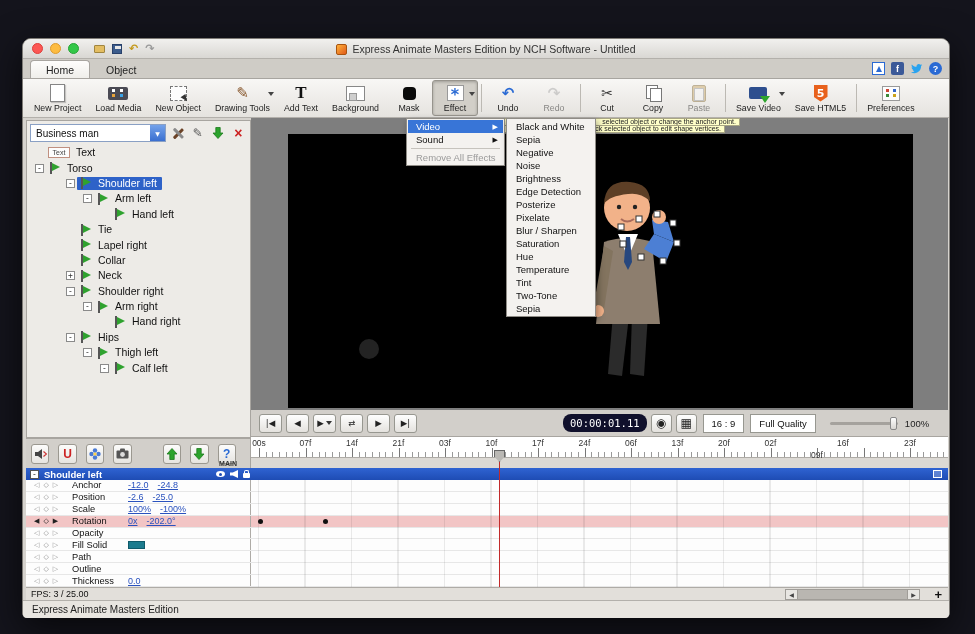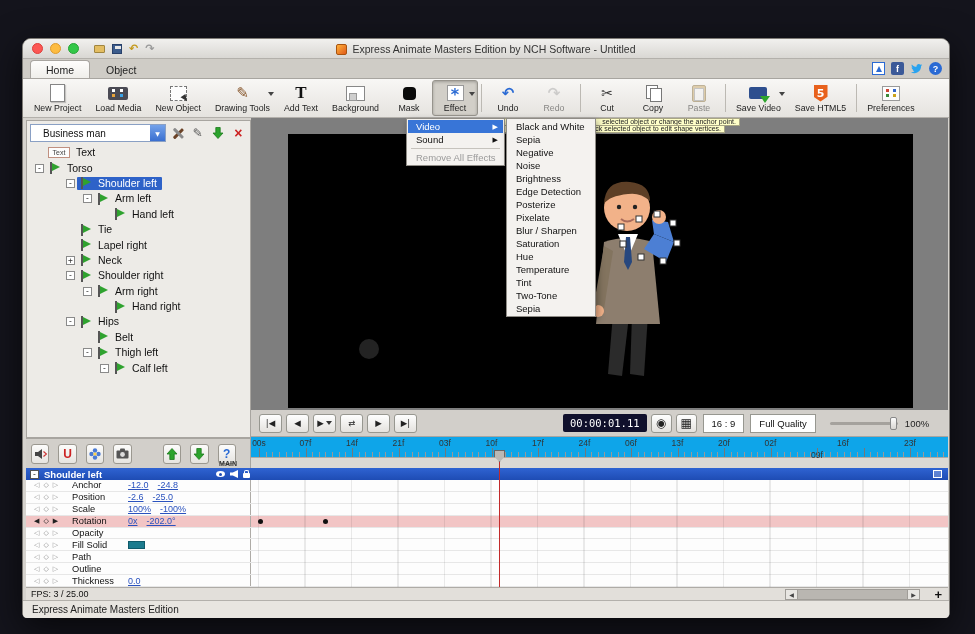--- a/index.html
+++ b/index.html
@@ -73,21 +73,21 @@
 .menu-item.disabled{color:#9a9a9a}
 .sub-arrow{margin-left:auto;font-size:7px;font-family:"DejaVu Sans",sans-serif}
 .menu-sep{height:1px;background:#c6c3bd;margin:2px 3px}
 .hint{position:absolute;left:480px;top:79px;z-index:20}
 .hint-line{height:8px;background:#ffffc8;border:1px solid #a9a684;font-size:7px;line-height:6px;color:#222;text-align:right;padding:0 3px;white-space:nowrap;overflow:hidden}
 .hint-l1{width:237px}
 .hint-l2{width:222px;margin-top:-1px}
 
 .object-panel{position:absolute;left:3px;top:81px;width:225px;height:318px;background:#edebe7;border:1px solid #a8a5a0;overflow:hidden}
 .combo-row{display:flex;align-items:center;gap:3px;height:24px;padding:0 3px}
-.combo{flex:0 0 136px;height:18px;background:#fff;border:1px solid #8aa0c4;position:relative;display:flex;align-items:center;font-size:10px;color:#111;padding-left:12px}
+.combo{flex:0 0 136px;height:18px;background:#fff;border:1px solid #8aa0c4;position:relative;display:flex;align-items:center;font-size:10px;color:#111;padding-left:5px}
 .combo-btn{position:absolute;right:0;top:0;width:15px;height:100%;background:linear-gradient(#74a2ea,#3a6fd0);color:#fff;font-size:6px;display:flex;align-items:center;justify-content:center;font-family:"DejaVu Sans",sans-serif}
 .ptool{width:18px;height:18px;display:flex;align-items:center;justify-content:center}
 .x-tools{position:relative;width:13px;height:13px}
 .x-tools::before,.x-tools::after{content:"";position:absolute;left:5.5px;top:0;width:2.5px;height:13px;border-radius:1px}
 .x-tools::before{background:#6b4226;transform:rotate(45deg)}
 .x-tools::after{background:#8a8a8a;transform:rotate(-45deg)}
 .pencil-glyph{font-family:"DejaVu Sans",sans-serif;font-size:12px;color:#555}
 .x-del{color:#cc2222;font-weight:bold;font-size:14px;line-height:12px}
 .tree{font-size:10.5px;color:#111}
 .tree-row{height:15.4px;display:flex;align-items:center}
@@ -103,35 +103,35 @@
 .tree-label{padding:0 3px;line-height:13px;white-space:nowrap}
 
 .canvas-area{position:absolute;left:228px;top:79px;width:697px;height:292px;background:#7e7e7e;overflow:hidden}
 .stage{position:absolute;left:37px;top:16px;width:625px;height:274px;background:#000}
 .stage svg{position:absolute;left:0;top:0}
 
 .transport{position:absolute;left:228px;top:371px;width:697px;height:27px;background:#d2cfca;border-bottom:1px solid #a8a5a0;display:flex;align-items:center;padding:0 8px}
 .tbuttons{display:flex;gap:4px}
 .pbtn{height:19px;min-width:23px;padding:0 3px;background:linear-gradient(#fefefe,#e4e2de);border:1px solid #979790;border-radius:3px;display:flex;align-items:center;justify-content:center;font-size:8.5px;color:#222;font-family:"DejaVu Sans",sans-serif}
 .pcaret{width:0;height:0;border-left:3px solid transparent;border-right:3px solid transparent;border-top:4px solid #333;margin-left:2px}
-.time-display{margin-left:146px;background:#10102c;color:#fff;font-family:"DejaVu Sans Mono",monospace;font-size:10.5px;padding:3px 7px;border-radius:2px}
+.time-display{margin-left:146px;background:#10102c;color:#fff;font-family:"DejaVu Sans Mono",monospace;font-size:10.5px;padding:3px 7px;border-radius:8px}
 .tic-btn{width:21px;height:19px;margin-left:4px;background:linear-gradient(#fefefe,#e4e2de);border:1px solid #979790;border-radius:3px;display:flex;align-items:center;justify-content:center;font-size:12px;color:#222;font-family:"DejaVu Sans",sans-serif}
 .aspect-box,.quality-box{height:19px;margin-left:6px;background:#fff;border:1px solid #979790;font-size:9.5px;color:#111;display:flex;align-items:center;padding:0 8px;white-space:nowrap}
 .slider{width:68px;height:3px;background:#a5a29d;border-radius:2px;position:relative;margin-left:14px}
 .slider-handle{position:absolute;right:1px;top:-5px;width:7px;height:13px;background:linear-gradient(#fdfdfd,#d8d6d2);border:1px solid #888;border-radius:2px}
 .zoom-label{font-size:9.5px;color:#222;margin-left:7px}
 
 .left-strip{position:absolute;left:3px;top:399px;width:225px;height:30px;background:#d2cfca;border-top:1px solid #a8a5a0;border-right:1px solid #a8a5a0;display:flex;align-items:center;padding:0 5px}
 .sbtn{width:22px;height:20px;margin-right:9px;background:linear-gradient(#fcfcfb,#e6e4e0);border:1px solid #9b9890;border-radius:3px;display:flex;align-items:center;justify-content:center}
 .sbtn.gap{margin-left:22px}
 .u-glyph{color:#cc2222;font-weight:bold;font-size:12px}
 .help-glyph{color:#2a6ad4;font-weight:bold;font-size:12px}
 .main-label{position:absolute;right:13px;bottom:1px;font-size:7px;font-weight:bold;color:#333}
 
-.ruler{position:absolute;left:228px;top:398px;width:697px;height:31px;background:#0ea5e9;overflow:hidden}
+.ruler{position:absolute;left:228px;top:398px;width:697px;height:31px;background:#ffffff;overflow:hidden}
 .ruler-sub{position:absolute;left:0;right:0;top:20px;height:11px;background:#dcd9d4;border-top:1px solid #aeaba6}
 .ruler-label{position:absolute;top:1px;font-size:8.5px;color:#333;transform:translateX(-50%)}
 .tick{position:absolute;width:1px;background:#777}
 .tick.major{top:11px;height:9px}
 .tick.minor{top:15px;height:5px;background:#999}
 .ph-grip{position:absolute;left:243px;top:13px;width:11px;height:12px;background:#bab8b4;border:1px solid #666;clip-path:polygon(0 0,100% 0,100% 55%,50% 100%,0 55%);z-index:13}
 
 .timeline{position:absolute;left:3px;top:429px;width:922px;height:119px;background:#fdfdfd}
 .track-header{height:12px;background:linear-gradient(#2f63d2,#1e4cb4);display:flex;align-items:center;color:#fff;position:relative}
 .th-collapse{width:9px;height:9px;background:#fff;color:#333;font-size:8px;line-height:7px;text-align:center;border:1px solid #555;margin:0 5px 0 4px;font-family:"DejaVu Sans Mono",monospace}
@@ -342,20 +342,27 @@
           </span>
         </div>
         <div class="tree-row" style="padding-left: 39px;">
           <span class="exp-spacer"></span>
           <span class="sel-wrap">
             <span class="flag"></span>
             <span class="tree-label">Lapel right</span>
           </span>
         </div>
         <div class="tree-row" style="padding-left: 39px;">
+          <span class="exp-spacer"></span>
+          <span class="sel-wrap">
+            <span class="flag"></span>
+            <span class="tree-label">Collar</span>
+          </span>
+        </div>
+        <div class="tree-row" style="padding-left: 39px;">
           <span class="expander">+</span>
           <span class="sel-wrap">
             <span class="flag"></span>
             <span class="tree-label">Neck</span>
           </span>
         </div>
         <div class="tree-row" style="padding-left: 39px;">
           <span class="expander">-</span>
           <span class="sel-wrap">
             <span class="flag"></span>
@@ -374,27 +381,20 @@
           <span class="sel-wrap">
             <span class="flag"></span>
             <span class="tree-label">Hand right</span>
           </span>
         </div>
         <div class="tree-row" style="padding-left: 39px;">
           <span class="expander">-</span>
           <span class="sel-wrap">
             <span class="flag"></span>
             <span class="tree-label">Hips</span>
-          </span>
-        </div>
-        <div class="tree-row" style="padding-left: 56px;">
-          <span class="exp-spacer"></span>
-          <span class="sel-wrap">
-            <span class="flag"></span>
-            <span class="tree-label">Belt</span>
           </span>
         </div>
         <div class="tree-row" style="padding-left: 56px;">
           <span class="expander">-</span>
           <span class="sel-wrap">
             <span class="flag"></span>
             <span class="tree-label">Thigh left</span>
           </span>
         </div>
         <div class="tree-row" style="padding-left: 73px;">

